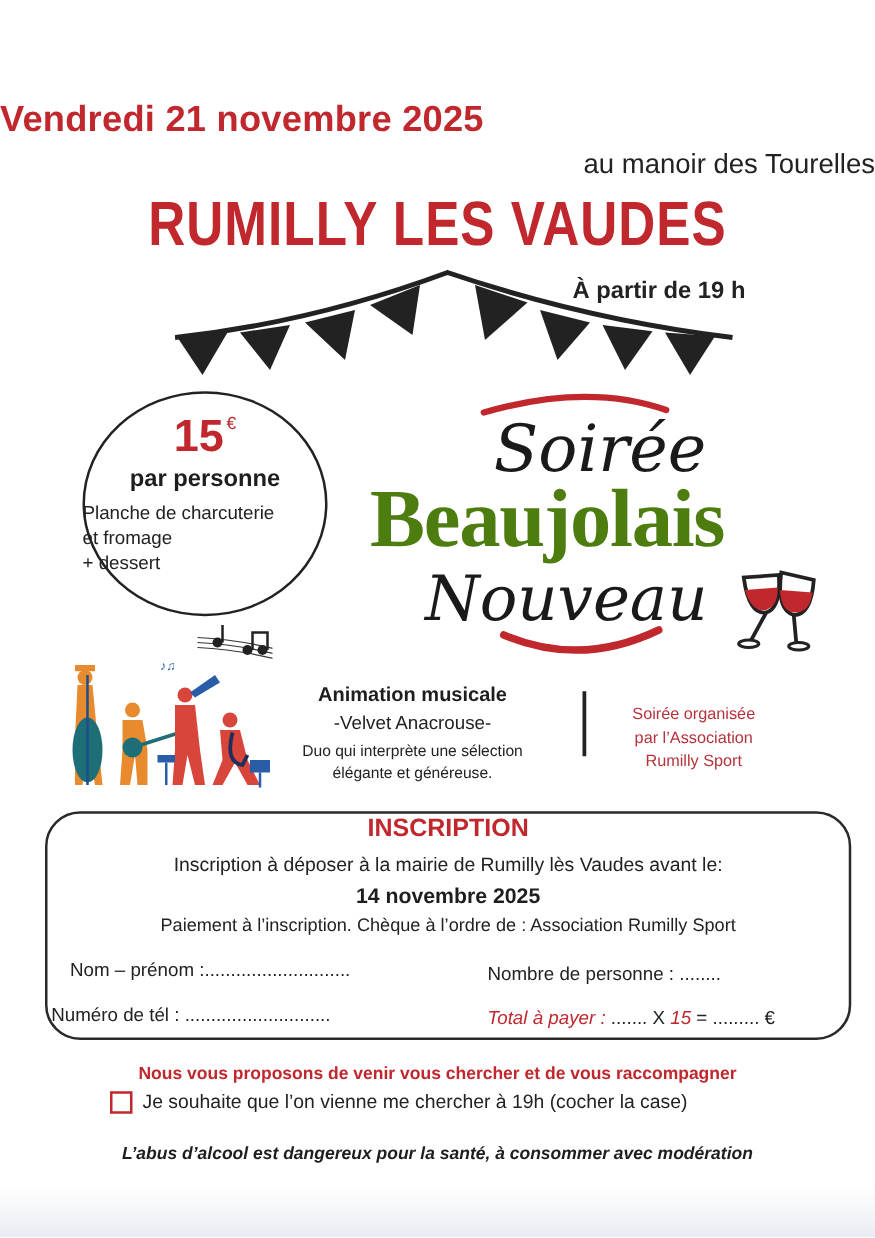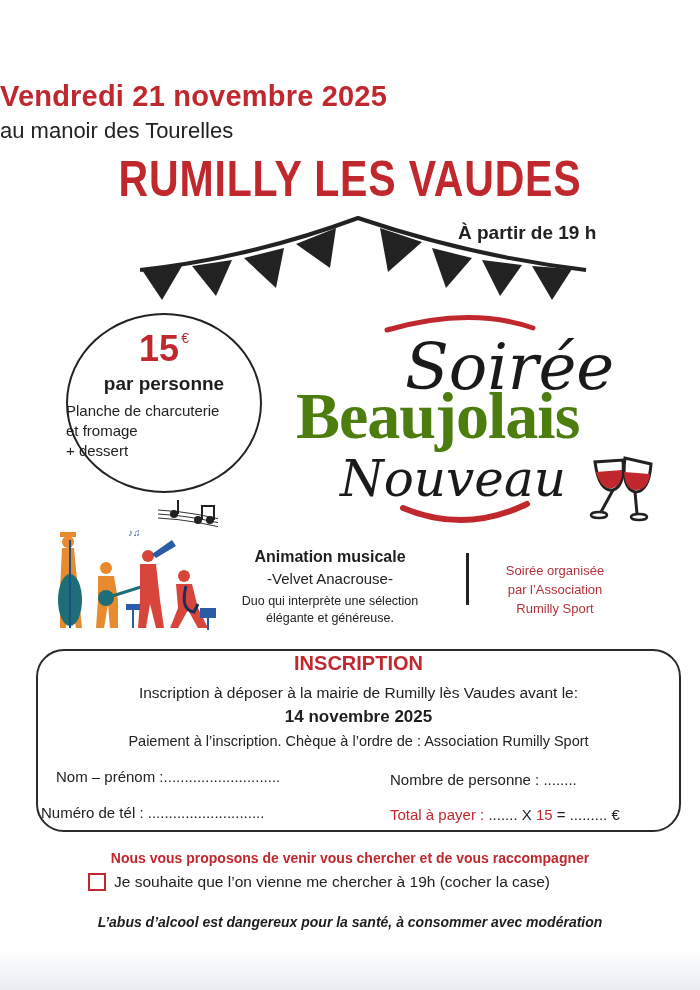--- a/index.html
+++ b/index.html
@@ -1,36 +1,36 @@
 <!DOCTYPE html>
 <html><head>
   <meta charset="utf-8">
   <style>
     * { margin: 0; padding: 0; box-sizing: border-box; }
     html, body { width: 700px; height: 990px; background: #ffffff; overflow: hidden; }
     body { position: relative; font-family: "Liberation Sans", sans-serif; color: #1e1e1e; }
     .abs { position: absolute; }
-    .red { color: #c0282d; }
+    .red { color: #c0282d; font-style: italic; }
 
     #date-line { left: 0; width: 700px; top: 80px; font-size: 29px; font-weight: bold; color: #c0282d; letter-spacing: 0.2px; }
-    #venue-line { left: 0; width: 700px; top: 118px; font-size: 22px; color: #222; text-align: left; }
+    #venue-line { left: 0; width: 700px; top: 118px; font-size: 22px; color: #222; text-align: right; }
     #town-line { left: 0; width: 700px; top: 150px; font-size: 50px; font-weight: bold; color: #c0282d; text-align: center; transform: scaleX(0.82); font-family: "Liberation Sans", sans-serif; letter-spacing: 1px; }
     #time-line { left: 458px; top: 222px; font-size: 19px; font-weight: bold; color: #222; }
 
     #bunting { left: 140px; top: 208px; }
 
     #price-circle { left: 66px; top: 313px; width: 196px; height: 180px; border: 2px solid #222; border-radius: 50%; }
     #price-amount { left: 66px; width: 196px; top: 328px; text-align: center; font-size: 36px; font-weight: bold; color: #c0282d; }
     #price-amount sup { font-size: 14px; font-weight: normal; vertical-align: 18px; margin-left: 2px; }
     #price-per { left: 66px; width: 196px; top: 373px; text-align: center; font-size: 19px; font-weight: bold; color: #1e1e1e; }
     #price-desc { left: 66px; width: 196px; top: 401px; text-align: left; font-size: 15px; line-height: 20px; color: #222; }
 
     #logo { left: 295px; top: 312px; width: 370px; height: 220px; }
     .script { font-family: "DejaVu Serif", serif; font-style: italic; color: #1a1a1a; }
-    #logo-soiree { left: 405px; top: 330px; font-size: 64px; }
+    #logo-soiree { left: 395px; top: 330px; font-size: 52px; }
     #logo-beaujolais { left: 296px; top: 378px; font-size: 66px; font-family: "Liberation Serif", serif; font-weight: bold; color: #4d7c0f; letter-spacing: -1px; }
     #logo-nouveau { left: 340px; top: 450px; font-size: 50px; }
 
     #band-art { left: 48px; top: 500px; }
     #anim-title { left: 200px; width: 260px; top: 548px; text-align: center; font-size: 16px; font-weight: bold; color: #1e1e1e; }
     #anim-band { left: 200px; width: 260px; top: 570px; text-align: center; font-size: 15px; color: #222; }
     #anim-desc { left: 200px; width: 260px; top: 593px; text-align: center; font-size: 12.5px; line-height: 17px; color: #222; }
 
     #divider { left: 466px; top: 553px; width: 3px; height: 52px; background: #222; }
     #organizer { left: 480px; width: 150px; top: 561px; text-align: center; font-size: 13px; line-height: 19px; color: #b5323a; }

